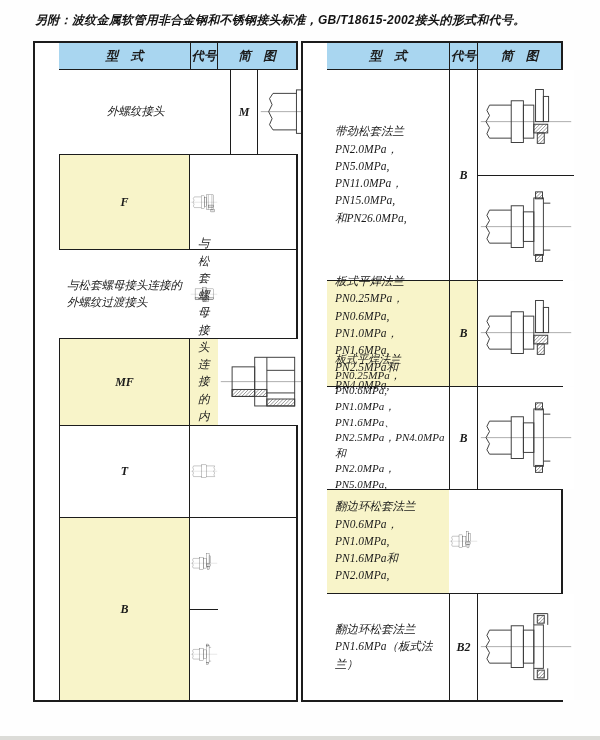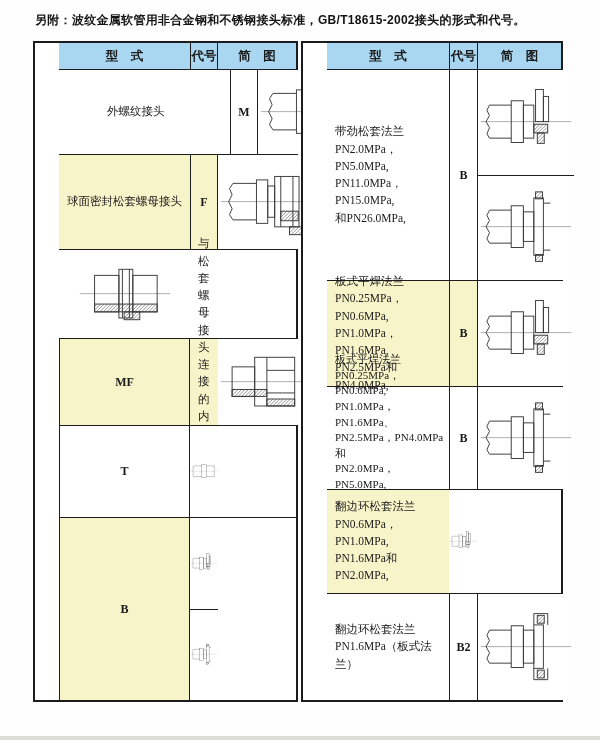--- a/index.html
+++ b/index.html
@@ -1,17 +1,17 @@
 <!DOCTYPE html>
 <html><head>
 <meta charset="utf-8">
 <style>
   html,body{margin:0;padding:0;background:#fff;}
   .page{position:relative;width:600px;height:740px;background:#fefefe;overflow:hidden;
-        font-family:"Liberation Serif","DejaVu Serif",serif;color:#1a1a1a;}
+        font-family:"Liberation Serif","DejaVu Serif",serif;color:#1a1a1a;font-style:italic;}
   .title{position:absolute;left:35px;top:12px;font-family:"Liberation Sans","DejaVu Sans",sans-serif;
          font-weight:700;font-size:12px;letter-spacing:.3px;white-space:nowrap;color:#141414;}
   .tbl{position:absolute;left:33px;top:41px;display:flex;align-items:flex-start;}
   .half{width:265px;border:2px solid #1c1c1c;background:#fff;box-sizing:border-box;}
   .half.righthalf{width:262px;margin-left:3px;}
   .row{display:grid;border-top:1px solid #1c1c1c;box-sizing:border-box;}
   .row:first-child{border-top:none;}
   .half .row{grid-template-columns:131px 28px 1fr;margin-left:24px;}
   .half.righthalf .row{grid-template-columns:122px 29px 1fr;}
   .hrow{height:26px;}
@@ -79,21 +79,20 @@
                   <line x1="71.0" y1="65.0" x2="79.0" y2="57.0" stroke-width="0.6"></line>
                   <line x1="75.0" y1="65.0" x2="82.0" y2="58.0" stroke-width="0.6"></line>
                   <line x1="79.0" y1="65.0" x2="82.0" y2="62.0" stroke-width="0.6"></line>
                 </g>
               </svg>
             </div>
           </div>
       </div>
 
       <div class="row lr1 hl">
-        <div class="cell type">球面密封松套螺母接头</div>
         <div class="cell code">F</div>
         <div class="cell diag">
             <div class="diag-sub">
               <svg viewBox="0 0 110 84" width="96" height="73" preserveAspectRatio="xMidYMid meet">
                 <line x1="3" y1="41" x2="107" y2="41" stroke="#777" stroke-width="0.7"></line>
                 <g stroke="#3a3a3a" fill="none" stroke-width="1.1">
                   <polyline points="17,20 13,26 16,33 12,41 16,49 13,56 17,62"></polyline>
                   <line x1="17" y1="20" x2="44" y2="20"></line>
                   <line x1="17" y1="62" x2="44" y2="62"></line>
                   <rect x="44" y="16" width="13" height="50"></rect>
@@ -116,20 +115,22 @@
                   <line x1="88.0" y1="79.0" x2="97.0" y2="70.0" stroke-width="0.6"></line>
                   <line x1="92.0" y1="79.0" x2="97.0" y2="74.0" stroke-width="0.6"></line>
                   <line x1="96.0" y1="79.0" x2="97.0" y2="78.0" stroke-width="0.6"></line>
                 </g>
               </svg>
             </div>
           </div>
       </div>
 
       <div class="row lr2">
+        <div class="cell type">与松套螺母接头连接的
+外螺纹过渡接头</div>
         <div class="cell diag">
             <div class="diag-sub">
               <svg viewBox="0 0 110 84" width="96" height="73" preserveAspectRatio="xMidYMid meet">
                 <line x1="3" y1="41" x2="107" y2="41" stroke="#777" stroke-width="0.7"></line>
                 <g stroke="#3a3a3a" fill="none" stroke-width="1.1">
                   <rect x="20" y="20" width="28" height="42"></rect>
                   <rect x="48" y="13" width="16" height="56"></rect>
                   <rect x="64" y="20" width="28" height="42"></rect>
                   <line x1="52" y1="13" x2="52" y2="69"></line>
                   <line x1="60" y1="13" x2="60" y2="69"></line>

